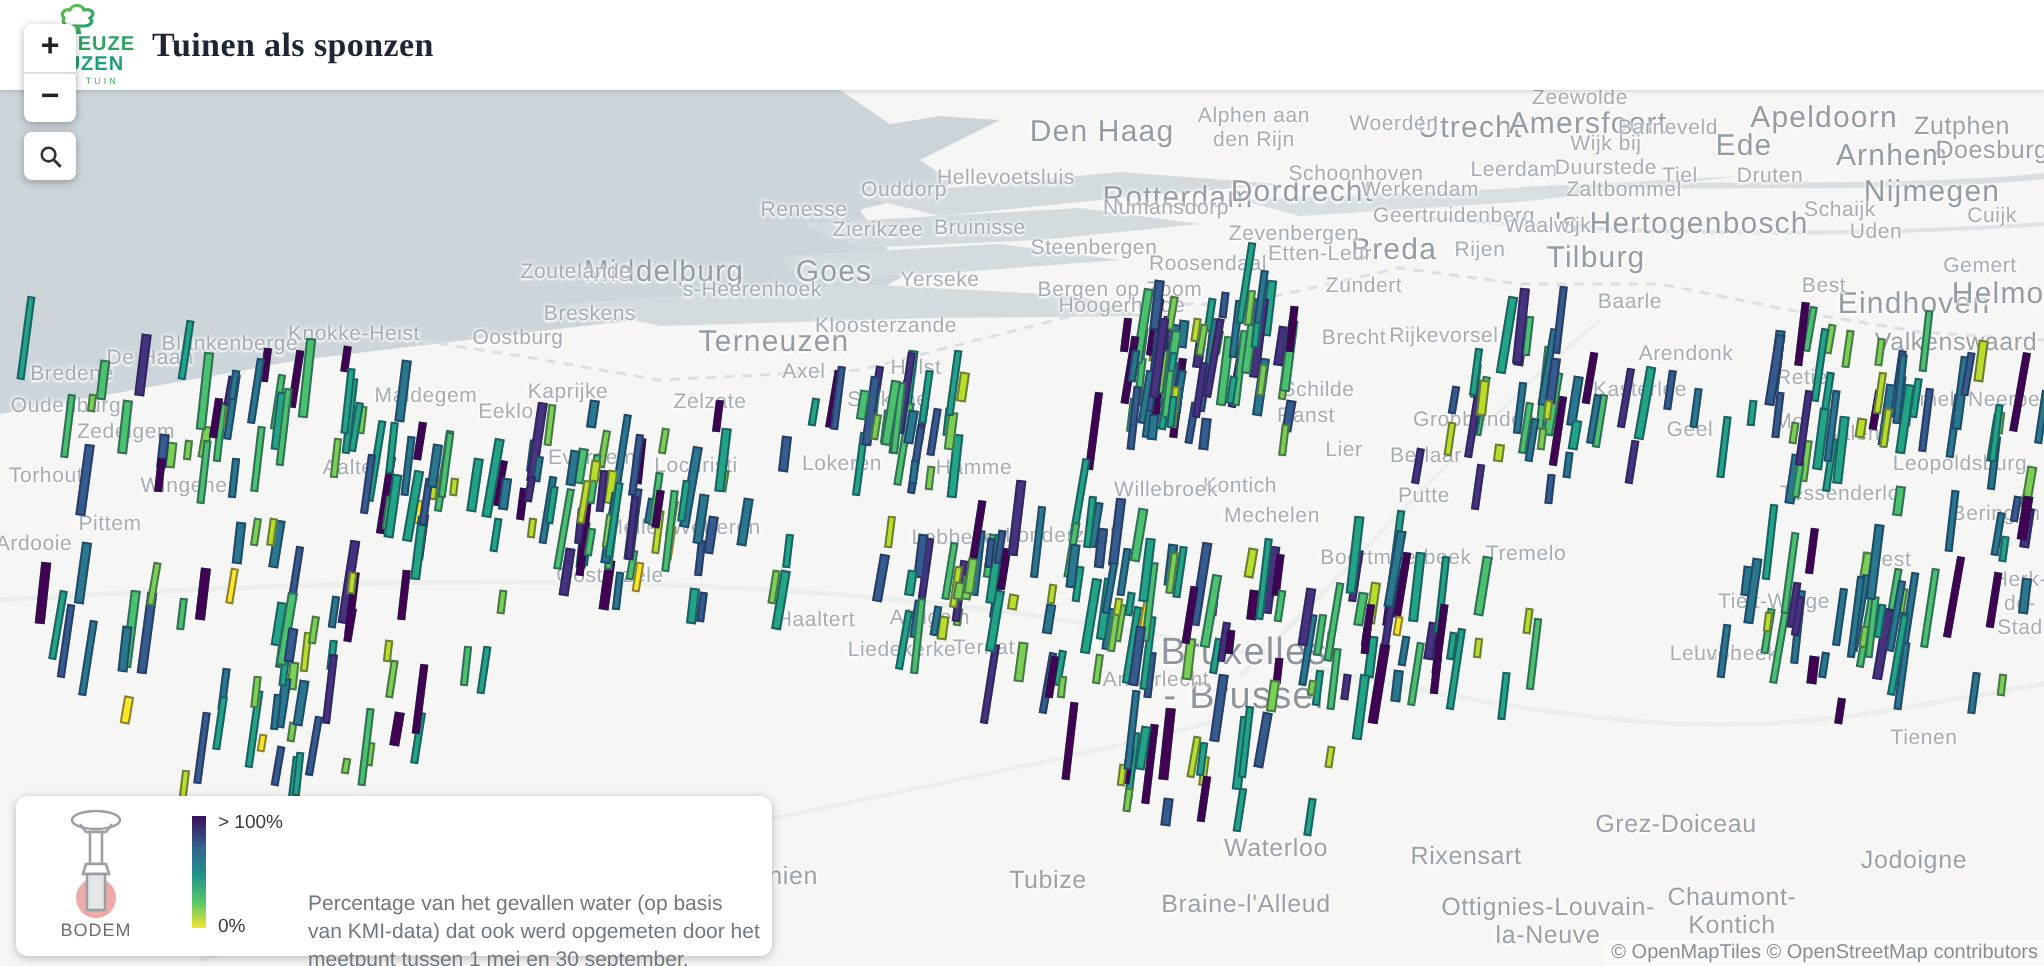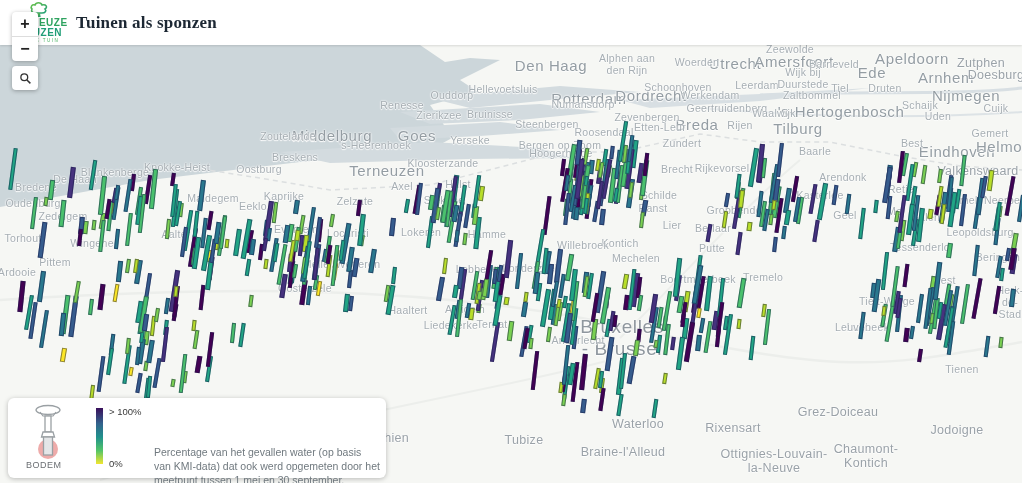--- a/index.html
+++ b/index.html
@@ -33,21 +33,21 @@
             box-shadow:0 1px 4px rgba(0,0,0,.3);z-index:45;overflow:hidden;}
   .zbtn{width:26px;height:24px;display:flex;align-items:center;justify-content:center;
         font-size:16px;font-weight:bold;color:#222;cursor:pointer;}
   .zbtn + .zbtn{border-top:1px solid #ddd;}
   #search-ctl{position:absolute;left:12px;top:66px;width:26px;height:24px;background:#fff;border-radius:4px;
         box-shadow:0 1px 4px rgba(0,0,0,.3);z-index:45;display:flex;align-items:center;justify-content:center;cursor:pointer;}
   
   #legend{position:absolute;left:8px;bottom:5px;width:378px;height:80px;background:#fff;border-radius:6px;
           box-shadow:0 1px 5px rgba(0,0,0,.25);z-index:30;}
   #sensor{position:absolute;left:18px;top:6px;}
-  #sensor-label{position:absolute;left:18px;top:62px;width:44px;font-size:9px;color:#6b6f73;letter-spacing:.5px;}
+  #sensor-label{position:absolute;left:18px;top:62px;width:44px;text-align:center;font-size:9px;color:#6b6f73;letter-spacing:.5px;}
   #grad{position:absolute;left:88px;top:10px;width:7px;height:56px;
         background:linear-gradient(180deg,#3a0f5b 0%,#33638d 28%,#21918c 52%,#53c568 76%,#f2e531 100%);}
   #grad-max{position:absolute;left:101px;top:8px;font-size:9.5px;color:#3a3a3a;}
   #grad-min{position:absolute;left:101px;top:60px;font-size:9.5px;color:#3a3a3a;}
   #legend-title{position:absolute;left:146px;top:11px;width:222px;font-family:"Liberation Serif",serif;
         font-weight:bold;font-size:13px;line-height:1.45;color:#36454f;}
   #legend-desc{position:absolute;left:146px;top:47px;width:226px;font-size:10.5px;line-height:1.35;color:#70797f;}
   
   #attribution{position:absolute;right:0;bottom:0;z-index:25;font-size:10px;color:#878f94;
         background:rgba(255,255,255,.55);padding:1px 3px;white-space:nowrap;}
@@ -815,13 +815,14 @@
       <path d="M17,28 h10 l1.5,5 h-13 Z" fill="#fff" stroke="#9aa0a4" stroke-width="1.3"></path>
       <rect x="17.5" y="33" width="9" height="18" fill="#e4e6e8" stroke="#9aa0a4" stroke-width="1.3"></rect>
     </svg>
     <div id="sensor-label">BODEM</div>
     <div id="grad"></div>
     <div id="grad-max">&gt; 100%</div>
     <div id="grad-min">0%</div>
     <div id="legend-desc">Percentage van het gevallen water (op basis van KMI-data) dat ook werd opgemeten door het meetpunt tussen 1 mei en 30 september.</div>
   </div>
 
+  <div id="attribution">© OpenMapTiles © OpenStreetMap contributors</div>
 </div>
 
 </body></html>

